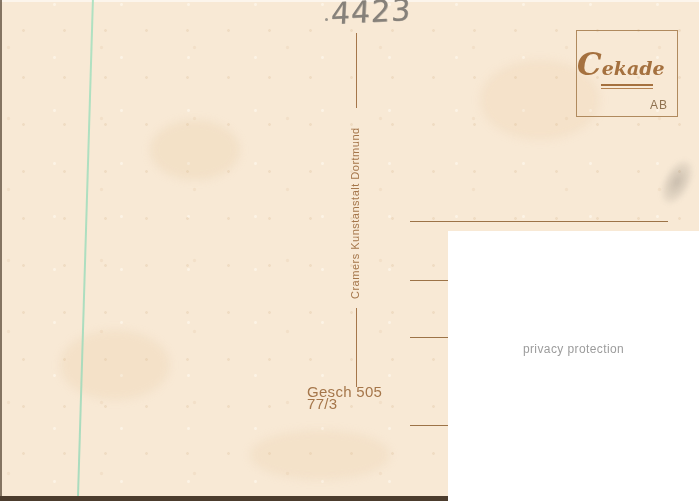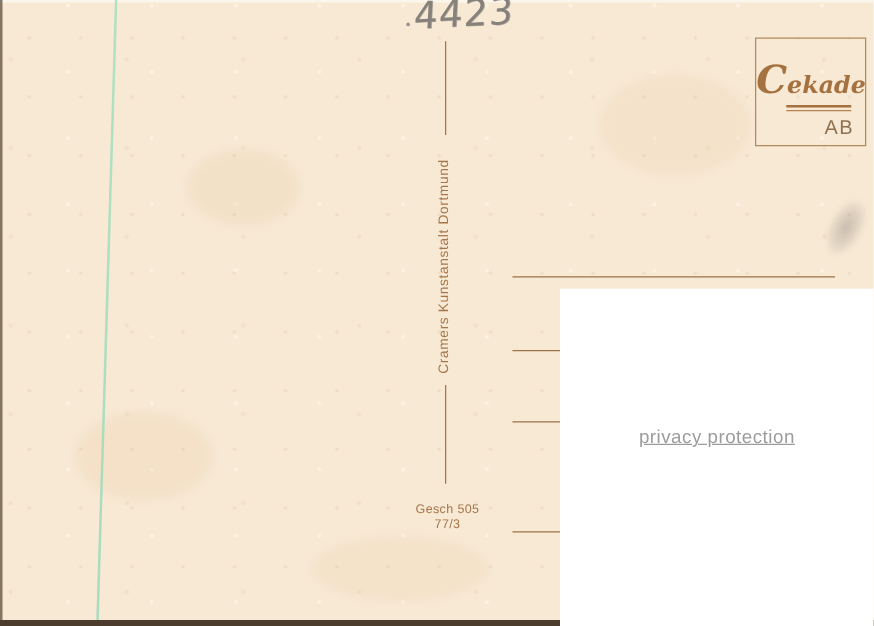--- a/index.html
+++ b/index.html
@@ -48,56 +48,56 @@
   .pencil-dot{position:absolute;left:325px;top:18px;width:3px;height:3px;border-radius:50%;background:#9a958c;}
   
   .divider-top{position:absolute;left:356px;top:33px;width:1px;height:75px;background:#a5764a;}
   .divider-bottom{position:absolute;left:356px;top:308px;width:1px;height:79px;background:#a5764a;}
   .publisher{
     position:absolute;left:349px;top:299px;width:184px;height:13px;
     transform:rotate(-90deg);transform-origin:0 0;
     font-size:11px;letter-spacing:0.5px;color:#a5764a;white-space:nowrap;
   }
   .order-block{
-    position:absolute;left:307px;top:402px;width:102px;
-    text-align:center;color:#a5764a;font-size:10px;line-height:11.5px;letter-spacing:0.3px;
+    position:absolute;left:307px;top:386px;width:102px;
+    color:#a5764a;font-size:15px;line-height:11.5px;letter-spacing:0.3px;
   }
   
   .addr{position:absolute;left:410px;width:258px;height:1px;background:#9c7347;}
   .addr.a1{top:221px;}
   .addr.a2{top:280px;}
   .addr.a3{top:337px;}
   .addr.a4{top:425px;}
   
   .stamp-box{
-    position:absolute;left:604px;top:30px;width:89px;height:87px;
+    position:absolute;left:576px;top:30px;width:102px;height:87px;
     border:1px solid #b08a5e;box-sizing:border-box;
   }
   .logo-text{
     position:absolute;left:0px;top:18px;width:84px;text-align:center;
     font-family:"DejaVu Serif",serif;font-style:italic;font-weight:bold;
     font-size:19px;color:#a5713f;display:block;line-height:30px;
   }
   .logo-text::first-letter{font-size:31px;}
   .logo-underline{
     position:absolute;left:24px;top:53px;width:52px;height:2px;
     border-top:2px solid #a5713f;border-bottom:1px solid #b58352;
   }
   .stamp-initials{
     position:absolute;right:9px;bottom:4px;
-    font-size:16px;letter-spacing:1px;color:#8f7250;
+    font-size:12px;letter-spacing:1px;color:#8f7250;
   }
   
   .privacy-overlay{
     position:absolute;left:448px;top:231px;width:251px;height:270px;
     background:#ffffff;z-index:5;
   }
   .privacy-text{
     position:absolute;left:0;top:110px;width:251px;text-align:center;
-    color:#9c9c9c;font-size:15px;letter-spacing:0.4px;line-height:17px;text-decoration:underline;
+    color:#9c9c9c;font-size:12px;letter-spacing:0.4px;line-height:17px;
   }
   .privacy-text .l2{display:block;margin-top:-5px;}
 </style>
 </head>
 <body>
 
 <div id="stage">
 
   <div class="card">
     <div class="top-highlight"></div>

